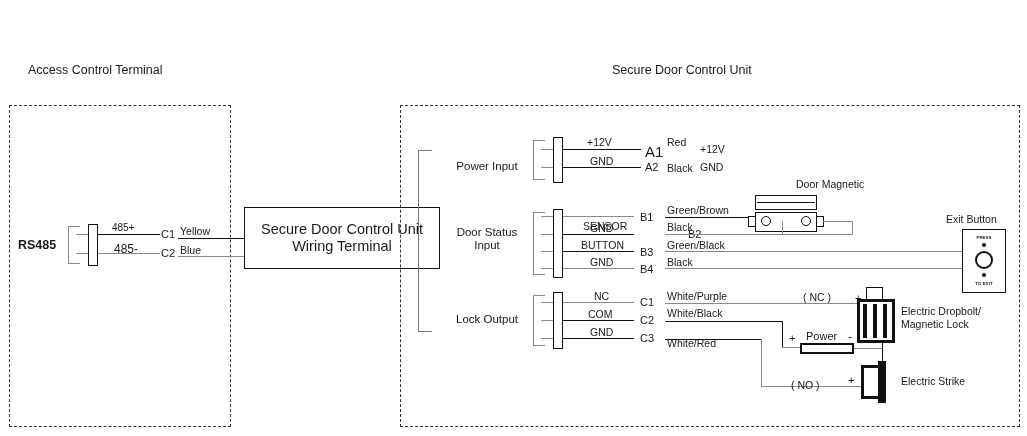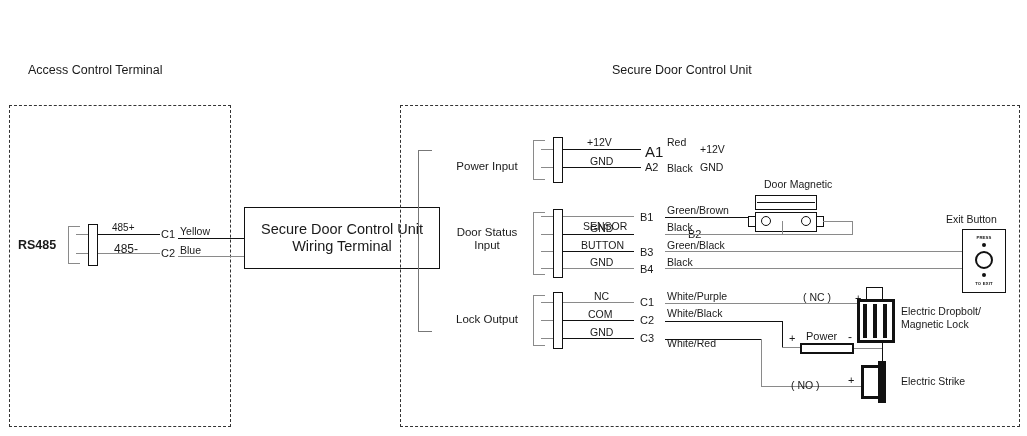--- a/index.html
+++ b/index.html
@@ -155,21 +155,21 @@
 <div class="lab" style="left:667px;top:204px;">Green/Brown</div>
 <div class="lab" style="left:667px;top:221px;">Black</div>
 <div class="lab" style="left:667px;top:239px;">Green/Black</div>
 <div class="lab" style="left:667px;top:256px;">Black</div>
 
 <div class="wire h" style="left:665px;top:217px;width:92px;"></div>
 <div class="wire gray h" style="left:665px;top:234px;width:118px;"></div>
 <div class="wire gray h" style="left:665px;top:251px;width:297px;"></div>
 <div class="wire gray h" style="left:665px;top:268px;width:297px;"></div>
 
-<div class="lab" style="left:764px;top:178px;font-size:10.5px;">Door Magnetic</div>
+<div class="lab" style="left:796px;top:178px;font-size:10.5px;">Door Magnetic</div>
 
 <div class="dm-top" style="left:755px;top:195px;width:62px;height:15px;"></div>
 <div class="dm-topline" style="left:757px;top:202px;width:58px;"></div>
 <div class="dm-body" style="left:755px;top:212px;width:62px;height:20px;"></div>
 <div class="dm-tab" style="left:748px;top:216px;width:8px;height:11px;"></div>
 <div class="dm-tab" style="left:816px;top:216px;width:8px;height:11px;"></div>
 <div class="dm-hole" style="left:761px;top:216px;width:10px;height:10px;"></div>
 <div class="dm-hole" style="left:801px;top:216px;width:10px;height:10px;"></div>
 
 <div class="wire gray h" style="left:823px;top:221px;width:30px;"></div>

